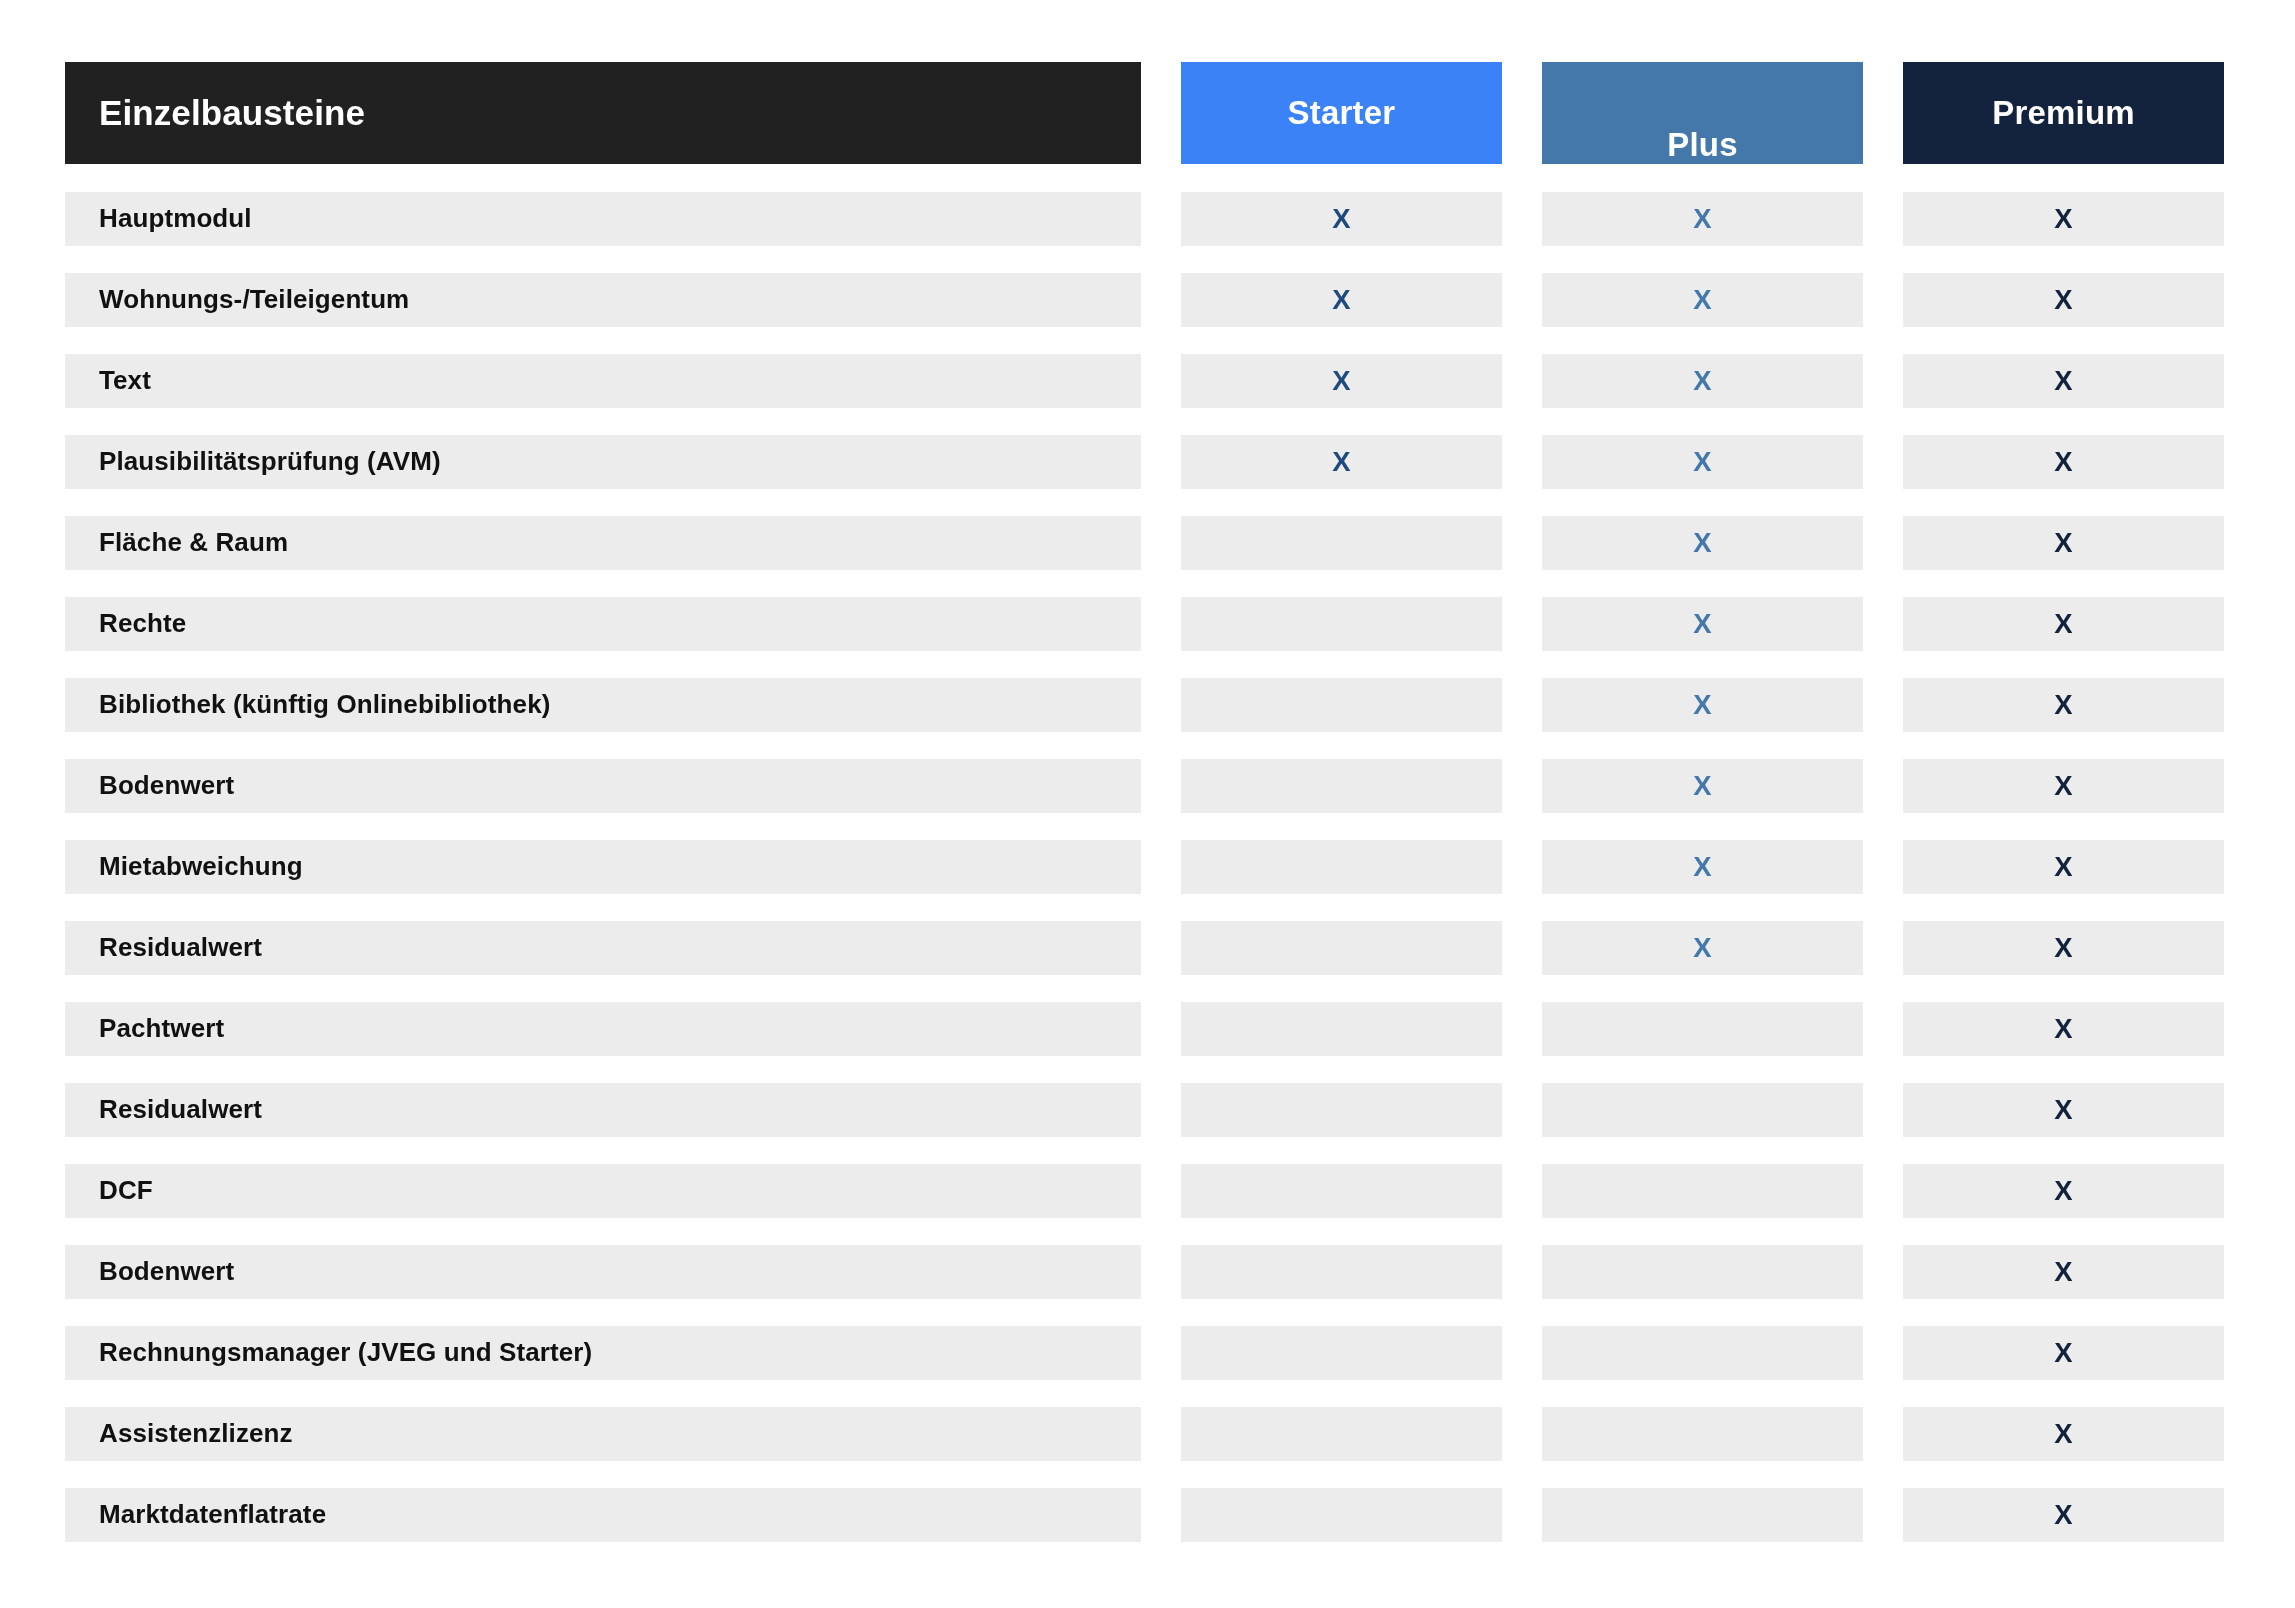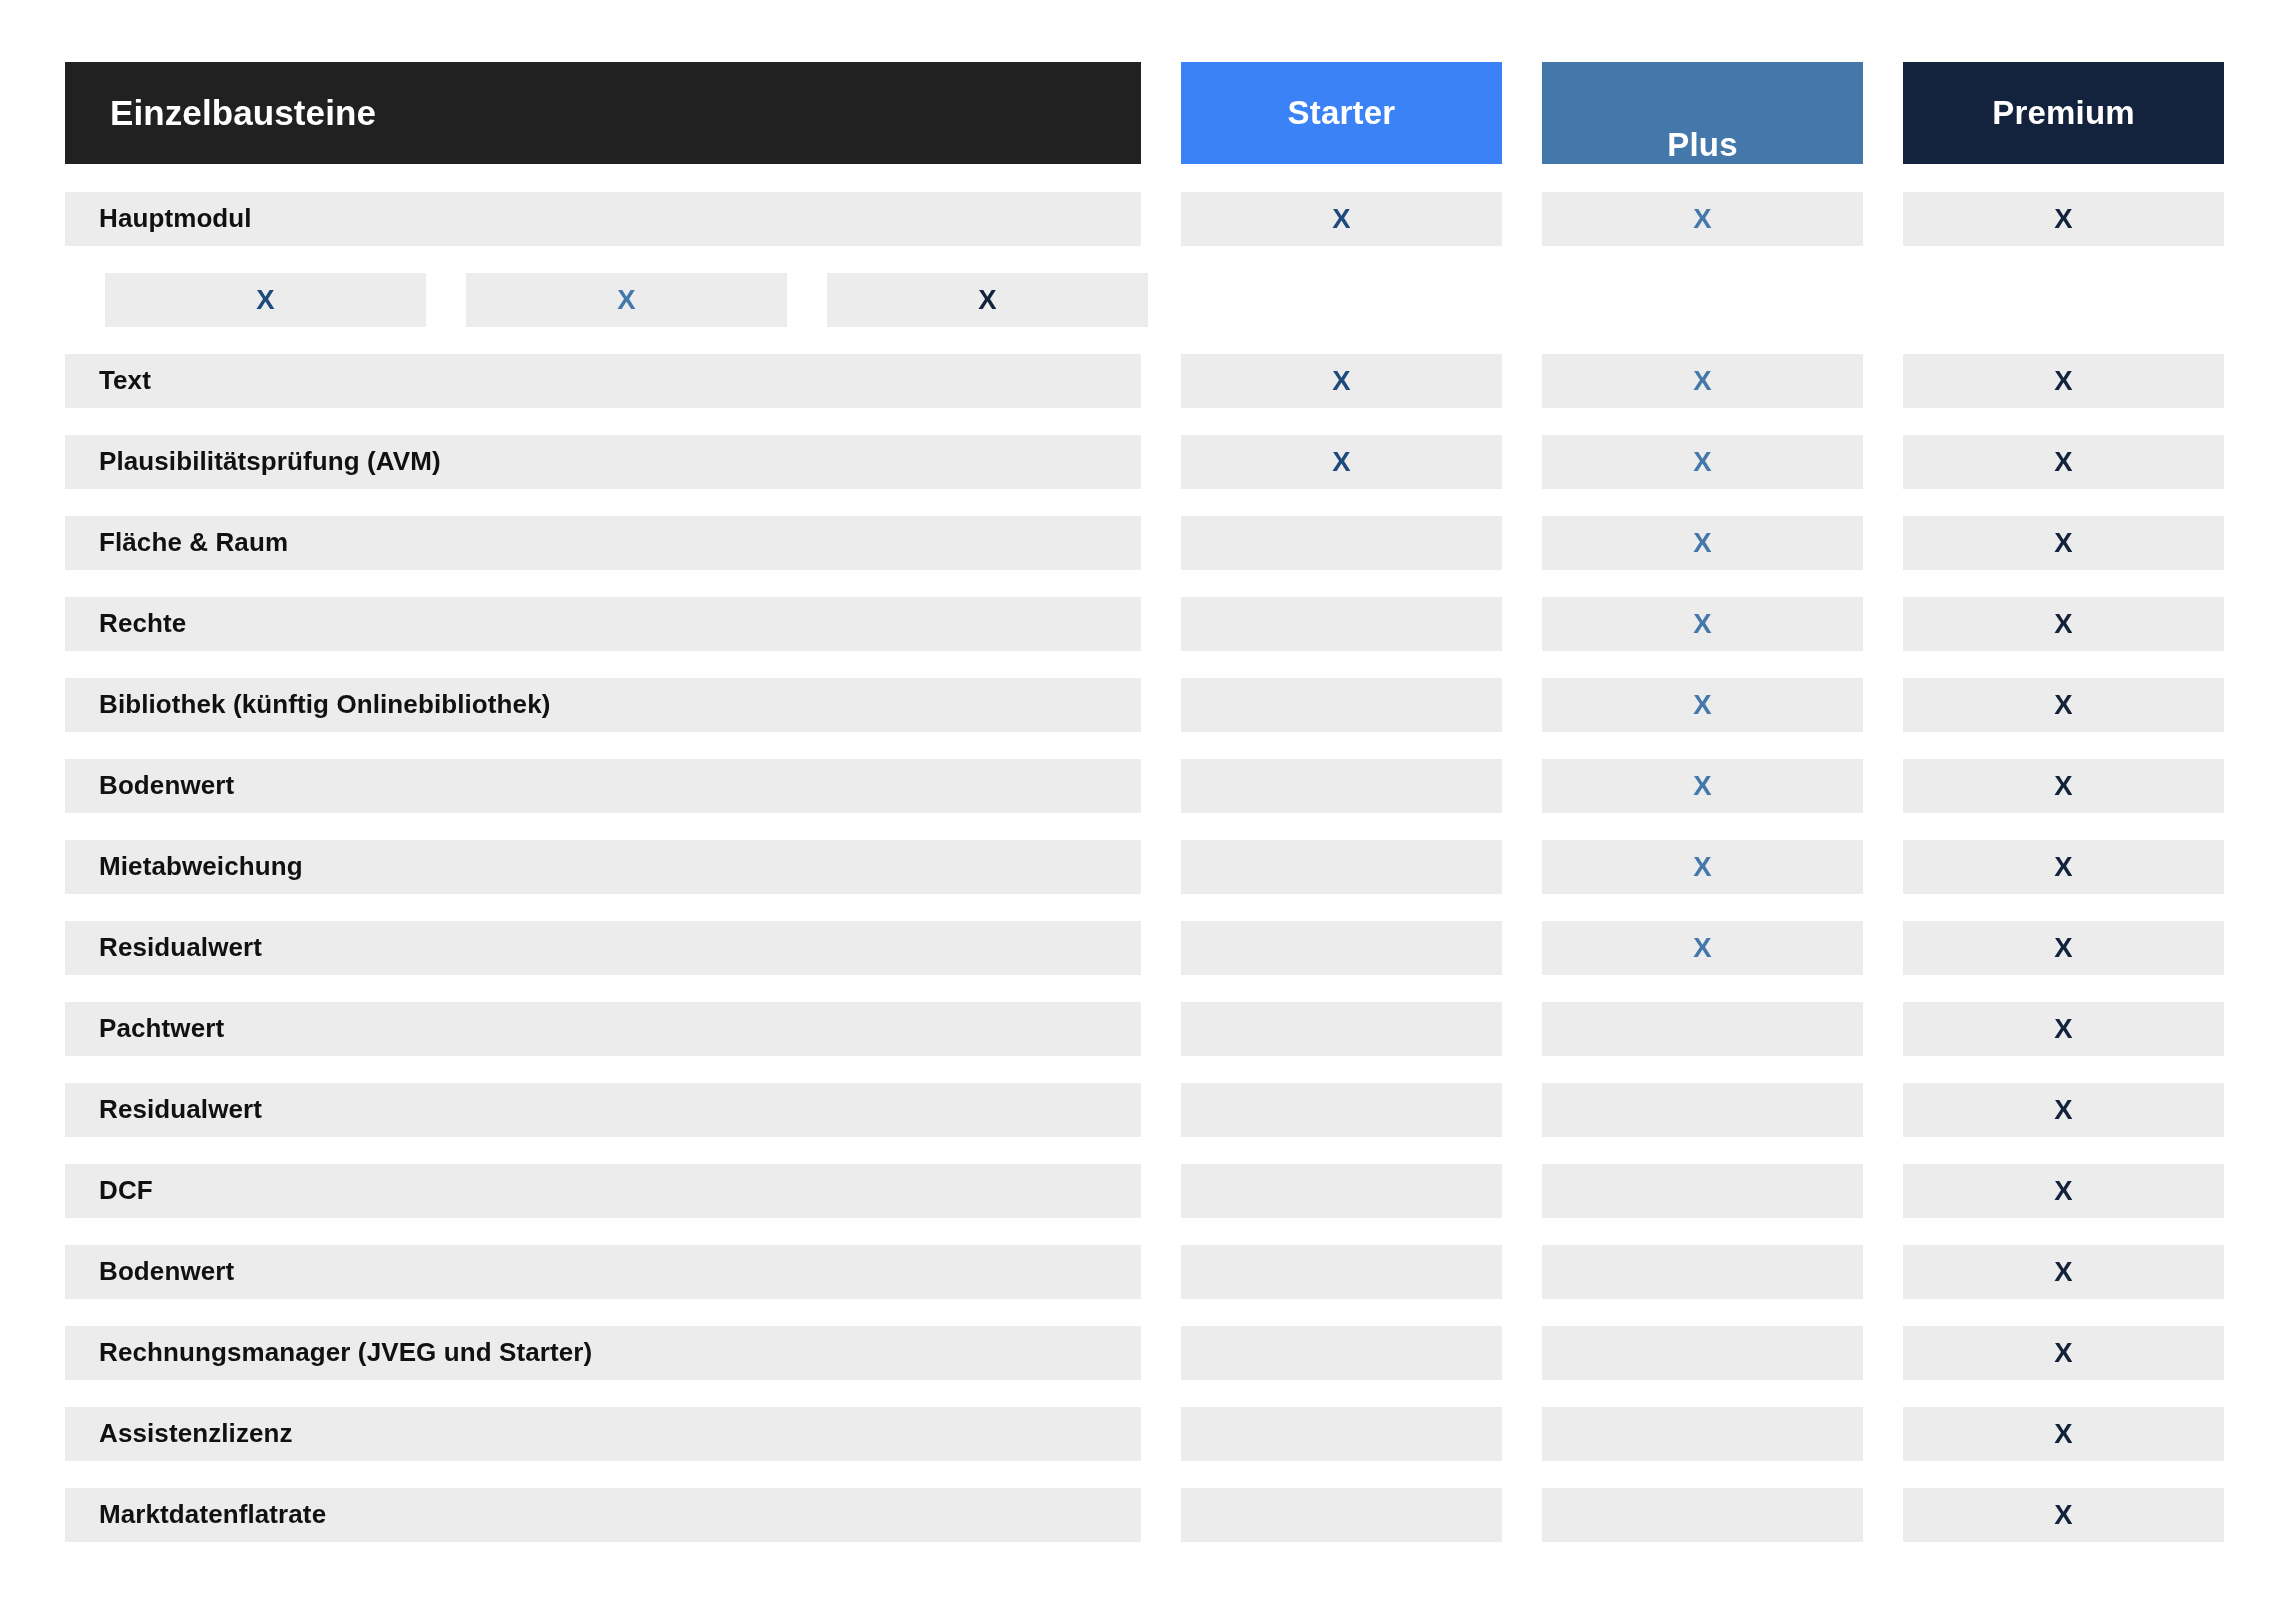--- a/index.html
+++ b/index.html
@@ -30,21 +30,21 @@
     height: 102px;
     margin-bottom: 27.5px;
   }
 
   .header-title-cell {
     width: 1076px;
     background: #212121;
     display: flex;
     align-items: center;
     box-sizing: border-box;
-    padding-left: 45px;
+    padding-left: 34px;
   }
   .header-title-cell .title-text {
     color: #ffffff;
     font-size: 35px;
     font-weight: 700;
     letter-spacing: 0.1px;
   }
 
   .header-spacer {
     width: 40px;
@@ -154,20 +154,23 @@
         <div class="row-spacer"></div>
         <div class="mark-cell col-plus">
           <span class="mark-text">X</span>
         </div>
         <div class="row-spacer"></div>
         <div class="mark-cell col-premium">
           <span class="mark-text">X</span>
         </div>
       </div>
       <div class="feature-row">
+        <div class="feature-label-cell">
+          <span class="feature-text">Wohnungs-/Teileigentum</span>
+        </div>
         <div class="row-spacer"></div>
         <div class="mark-cell col-starter">
           <span class="mark-text">X</span>
         </div>
         <div class="row-spacer"></div>
         <div class="mark-cell col-plus">
           <span class="mark-text">X</span>
         </div>
         <div class="row-spacer"></div>
         <div class="mark-cell col-premium">

